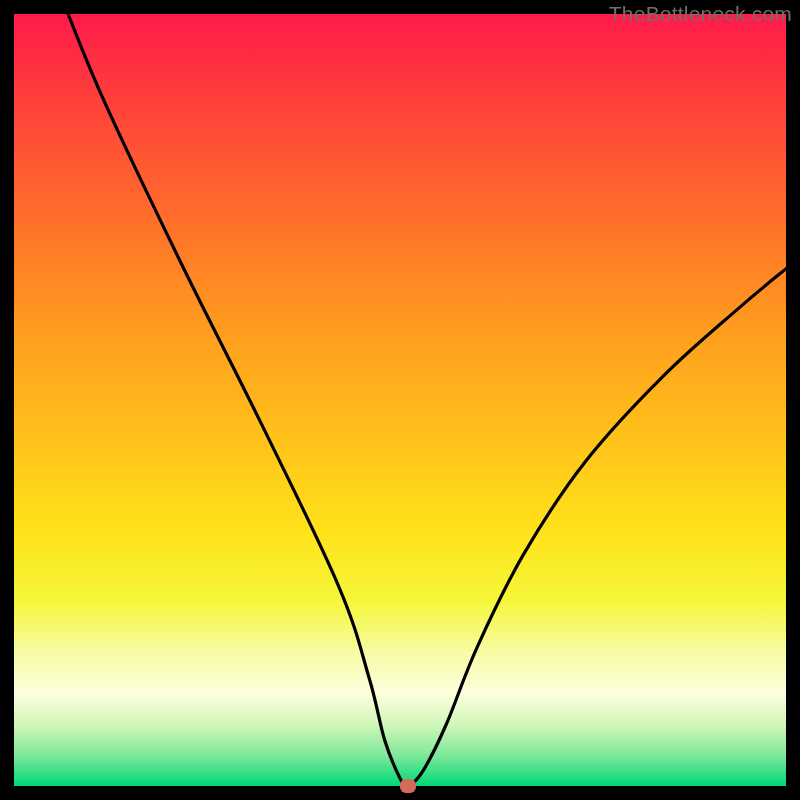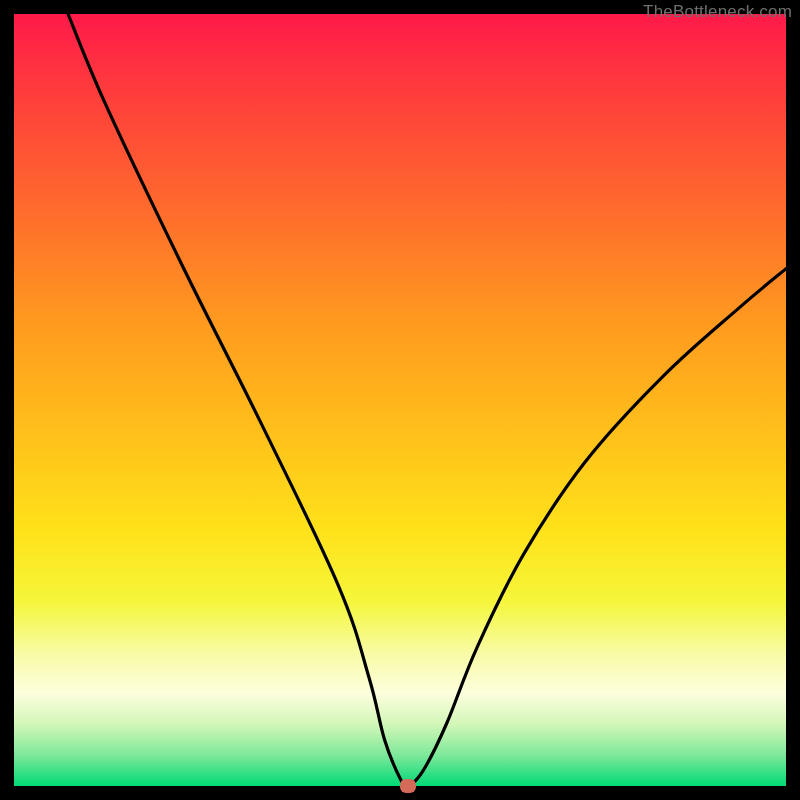--- a/index.html
+++ b/index.html
@@ -30,21 +30,21 @@
       #d2f7b8 92%,
       #7ee89a 96%,
       #00d977 100%
     );
   }
   .watermark {
     position: absolute;
     top: 2px;
     right: 8px;
     color: #6f6f6f;
-    font-size: 17px;
+    font-size: 21px;
     letter-spacing: 0.2px;
     font-weight: 500;
   }
   .curve {
     position: absolute;
     left: 14px;
     top: 14px;
     width: 772px;
     height: 772px;
   }

